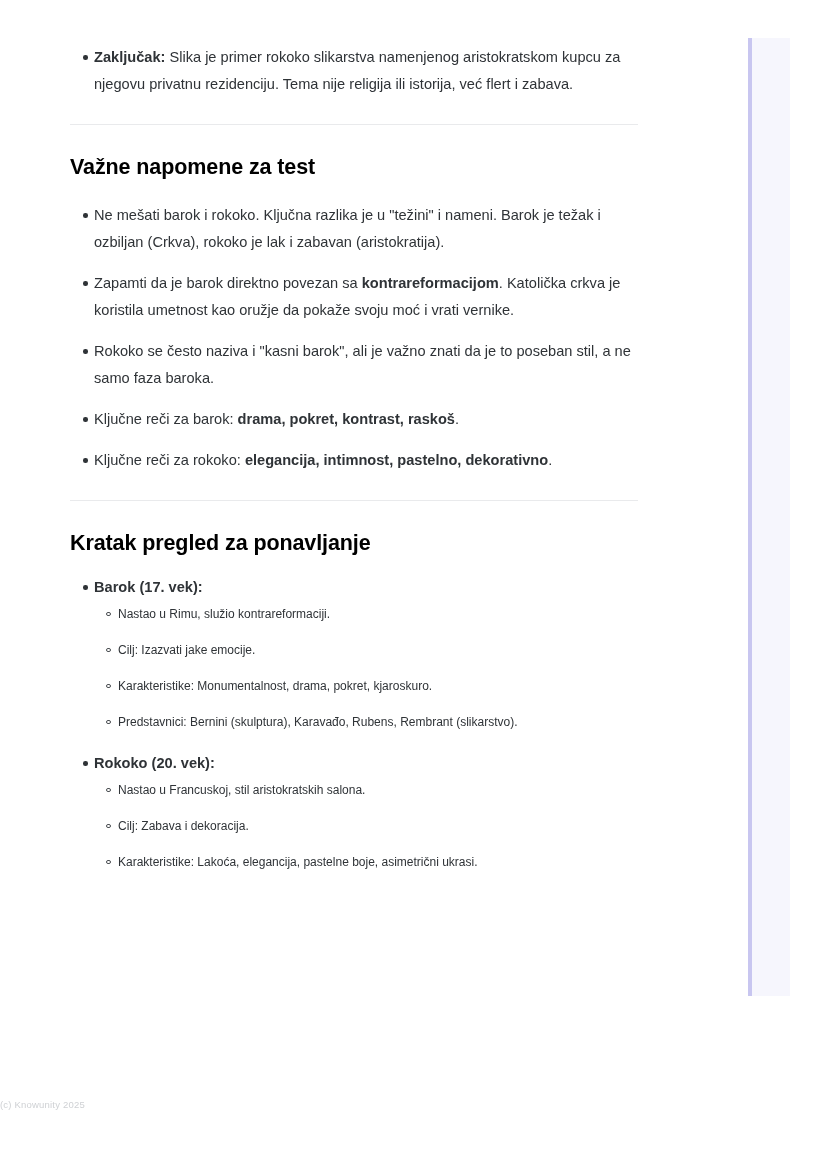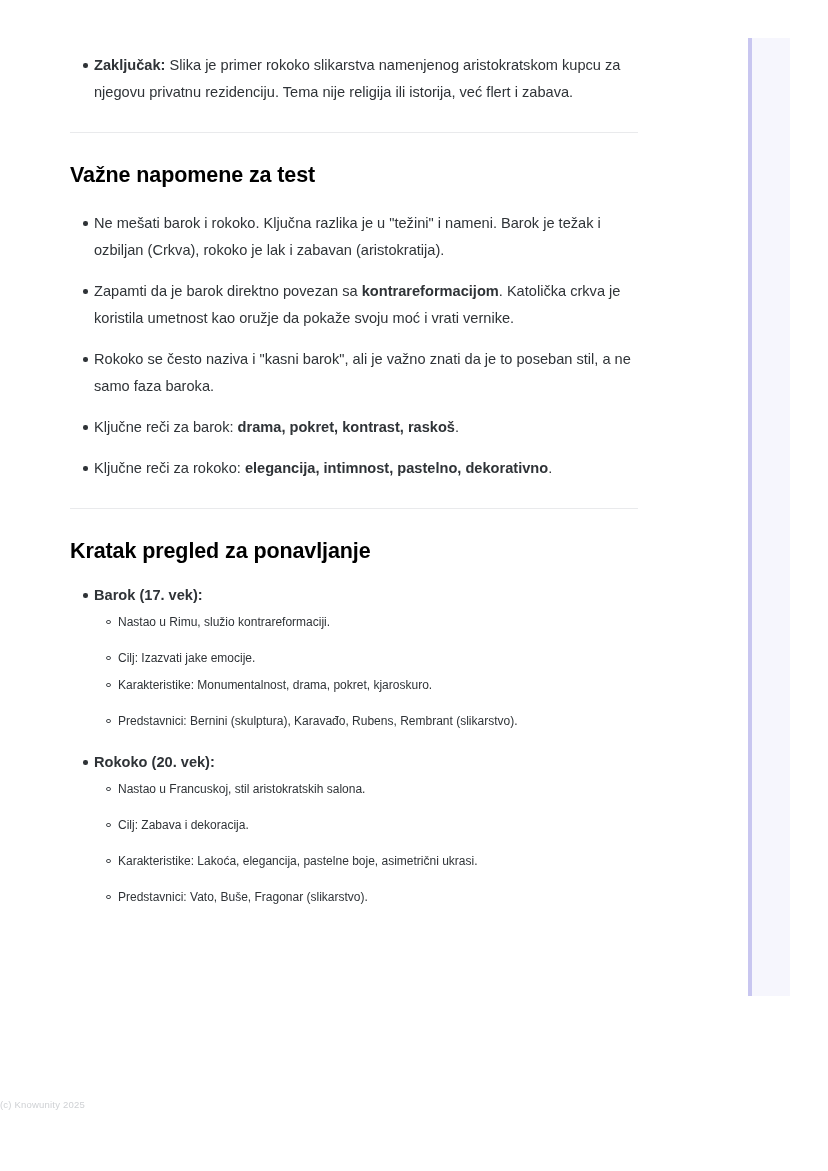--- a/index.html
+++ b/index.html
@@ -27,21 +27,21 @@
     height: 958px;
     background: #f6f6fd;
     border-left: 4px solid #c8c6f0;
     box-sizing: border-box;
   }
 
   
   .doc {
     position: absolute;
     left: 70px;
-    top: 12px;
+    top: 4px;
     width: 568px;
   }
 
   .divider {
     height: 1px;
     background: #e9eaec;
     border: 0;
     margin: 0;
     width: 568px;
   }
@@ -171,34 +171,33 @@
 
   <div class="gap-18"></div>
 
   <ul class="lvl1">
 
     <li>
       <span class="bold">Barok (17. vek):</span>
       <ul class="lvl2">
         <li>Nastao u Rimu, služio kontrareformaciji.</li>
         <li style="margin-top:9px">Cilj: Izazvati jake emocije.</li>
-        <li style="">Karakteristike: Monumentalnost, drama, pokret, kjaroskuro.</li>
+        <li style="margin-top:9px">Karakteristike: Monumentalnost, drama, pokret, kjaroskuro.</li>
         <li style="margin-top:9px">Predstavnici: Bernini (skulptura), Karavađo, Rubens, Rembrant (slikarstvo).</li>
       </ul>
     </li>
 
     <div class="gap-14"></div>
 
     <li>
       <span class="bold">Rokoko (20. vek):</span>
       <ul class="lvl2">
         <li>Nastao u Francuskoj, stil aristokratskih salona.</li>
         <li style="margin-top:9px">Cilj: Zabava i dekoracija.</li>
         <li style="margin-top:9px">Karakteristike: Lakoća, elegancija, pastelne boje, asimetrični ukrasi.</li>
-        <li style="margin-top:9px">Predstavnici: Vato, Buše, Fragonar (slikarstvo).</li>
       </ul>
     </li>
 
     <div class="gap-14"></div>
 
   </ul>
 
 </div>
 
 <div class="footer">(c) Knowunity 2025</div>

